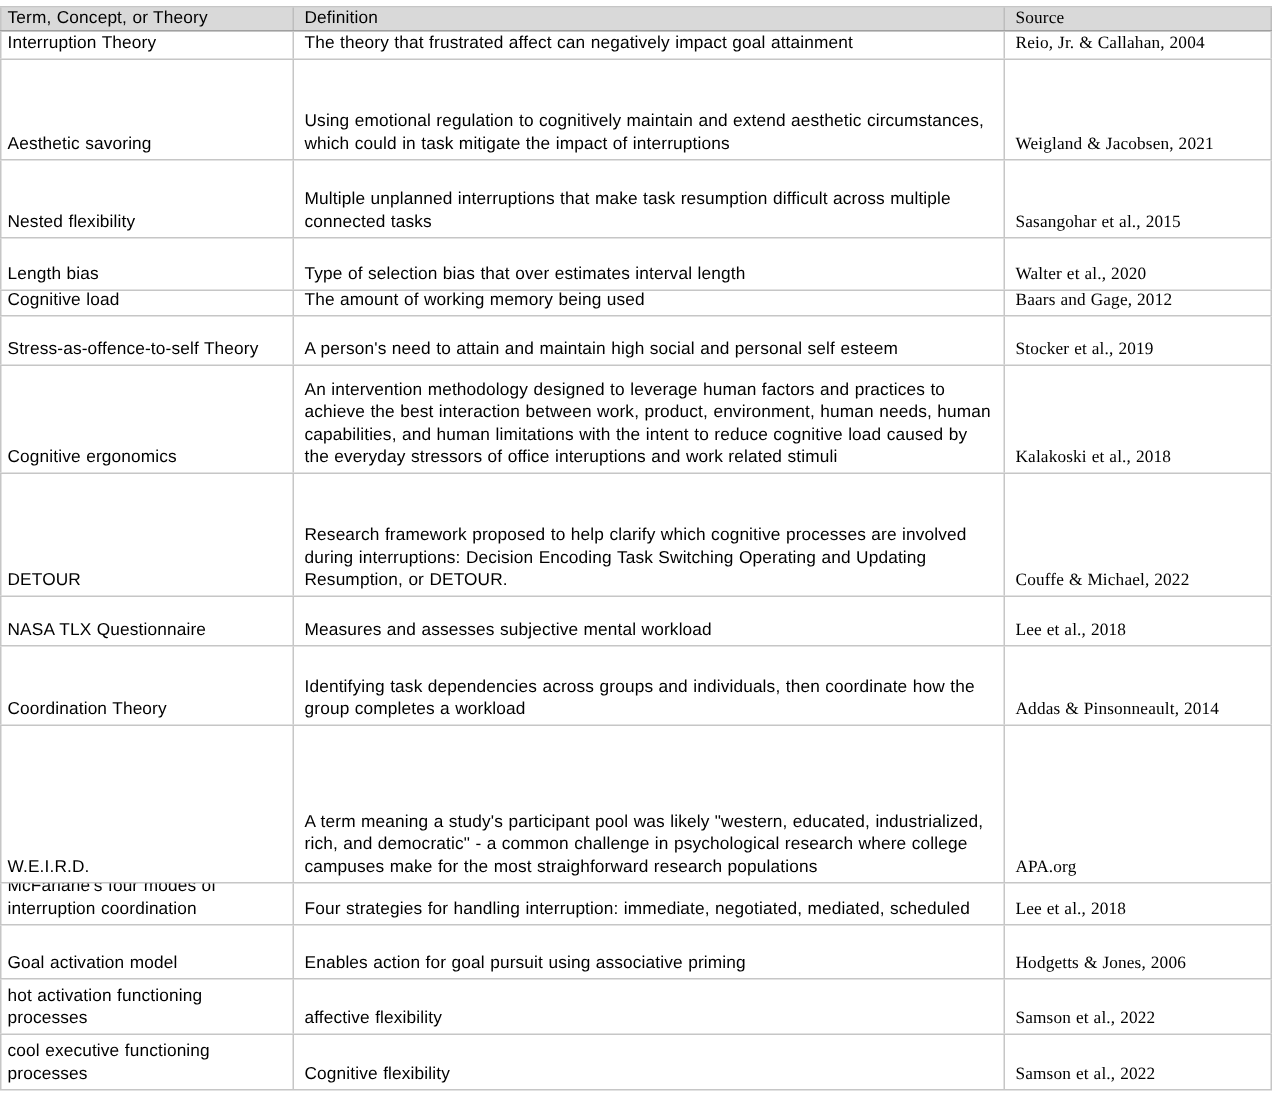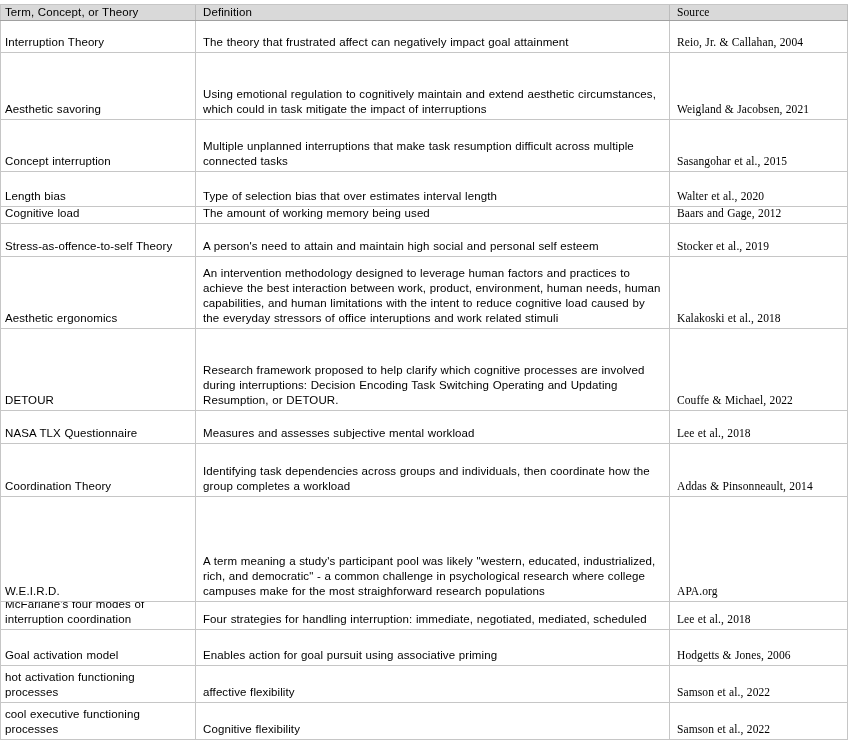--- a/index.html
+++ b/index.html
@@ -64,34 +64,34 @@
 
 <div class="canvas">
   <div class="sheet">
 
     <div class="row header-row" style="height:17px">
       <div class="cell c1">Term, Concept, or Theory</div>
       <div class="cell c2">Definition</div>
       <div class="cell c3">Source</div>
     </div>
 
-    <div class="row" style="height:32px">
+    <div class="row" style="height:19px">
       <div class="cell c1">Interruption Theory</div>
       <div class="cell c2">The theory that frustrated affect can negatively impact goal attainment</div>
       <div class="cell c3">Reio, Jr. &amp; Callahan, 2004</div>
     </div>
 
     <div class="row" style="height:67px">
       <div class="cell c1">Aesthetic savoring</div>
       <div class="cell c2">Using emotional regulation to cognitively maintain and extend aesthetic circumstances, which could in task mitigate the impact of interruptions</div>
       <div class="cell c3">Weigland &amp; Jacobsen, 2021</div>
     </div>
 
     <div class="row" style="height:52px">
-      <div class="cell c1">Concept interruption</div>
+      <div class="cell c1">Nested flexibility</div>
       <div class="cell c2">Multiple unplanned interruptions that make task resumption difficult across multiple connected tasks</div>
       <div class="cell c3">Sasangohar et al., 2015</div>
     </div>
 
     <div class="row" style="height:35px">
       <div class="cell c1">Length bias</div>
       <div class="cell c2">Type of selection bias that over estimates interval length</div>
       <div class="cell c3">Walter et al., 2020</div>
     </div>
 
@@ -101,21 +101,21 @@
       <div class="cell c3">Baars and Gage, 2012</div>
     </div>
 
     <div class="row" style="height:33px">
       <div class="cell c1">Stress-as-offence-to-self Theory</div>
       <div class="cell c2">A person's need to attain and maintain high social and personal self esteem</div>
       <div class="cell c3">Stocker et al., 2019</div>
     </div>
 
     <div class="row" style="height:72px">
-      <div class="cell c1">Aesthetic ergonomics</div>
+      <div class="cell c1">Cognitive ergonomics</div>
       <div class="cell c2">An intervention methodology designed to leverage human factors and practices to achieve the best interaction between work, product, environment, human needs, human capabilities, and human limitations with the intent to reduce cognitive load caused by the everyday stressors of office interuptions and work related stimuli</div>
       <div class="cell c3">Kalakoski et al., 2018</div>
     </div>
 
     <div class="row" style="height:82px">
       <div class="cell c1">DETOUR</div>
       <div class="cell c2">Research framework proposed to help clarify which cognitive processes are involved during interruptions: Decision Encoding Task Switching Operating and Updating Resumption, or DETOUR.</div>
       <div class="cell c3">Couffe &amp; Michael, 2022</div>
     </div>
 

